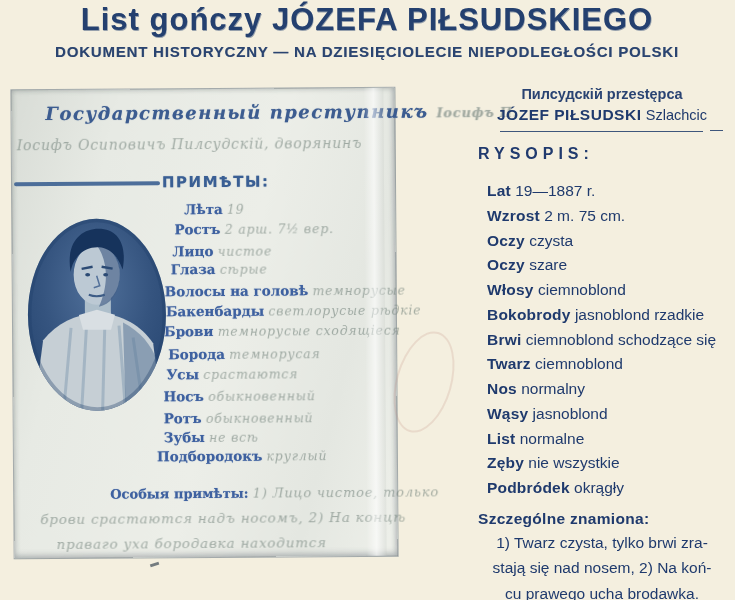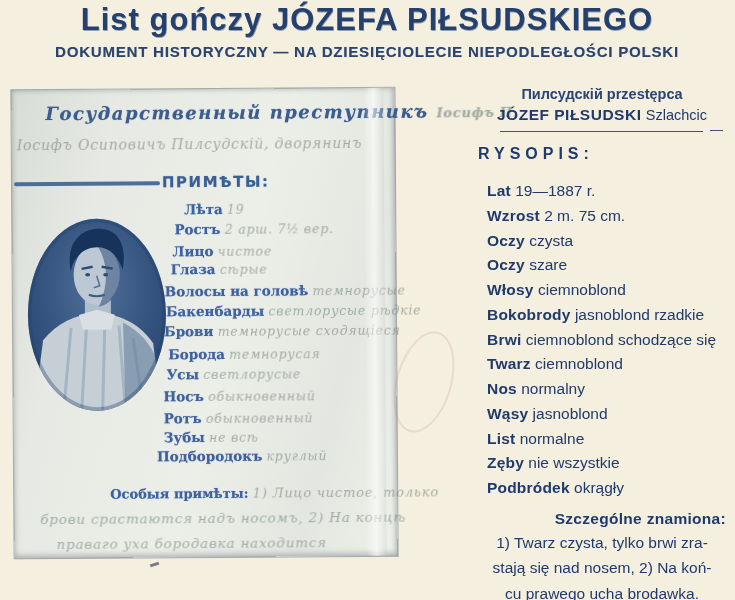--- a/index.html
+++ b/index.html
@@ -73,21 +73,21 @@
   .col .name{text-align:center;font-size:15.5px;margin-top:4px;white-space:nowrap;}
   .col .name b{letter-spacing:0.5px;}
   .col .name span{font-weight:normal;font-size:14.5px;}
   .rule-wrap{position:relative;height:3px;margin-top:7px;}
   .rule{position:absolute;left:22px;width:203px;border-top:1.6px solid #2a4571;opacity:0.9;}
   .rule-dash{position:absolute;left:232px;top:-1px;width:13px;border-top:1.6px solid #2a4571;opacity:0.9;}
   .rysopis{font-size:16px;font-weight:bold;letter-spacing:5px;margin-top:11px;color:#203a6e;}
   .attrs{margin-top:16px;padding-left:9px;}
   .attr{line-height:24.75px;font-size:15.5px;white-space:nowrap;}
   .attr b{letter-spacing:0.2px;}
-  .sp-title{text-align:right;font-size:15.5px;font-weight:bold;margin-top:9px;letter-spacing:0.3px;}
+  .sp-title{text-align:left;font-size:15.5px;font-weight:bold;margin-top:9px;letter-spacing:0.3px;}
   .sp-line{text-align:center;font-size:15.5px;line-height:25.5px;white-space:nowrap;}
   .sp-block{margin-top:2px;}
 </style>
 </head>
 <body>
 
 <div class="hdr">
   <div class="hdr-title">List gończy JÓZEFA PIŁSUDSKIEGO</div>
   <div class="hdr-sub">DOKUMENT HISTORYCZNY — NA DZIESIĘCIOLECIE NIEPODLEGŁOŚCI POLSKI</div>
 </div>
@@ -132,21 +132,21 @@
   </svg>
 
   <div class="drow" style="top:112px;left:172px;"><span class="dlbl">Лѣта</span> <span class="hw dval">19</span></div>
   <div class="drow" style="top:132px;left:162px;"><span class="dlbl">Ростъ</span> <span class="hw dval">2 арш. 7½ вер.</span></div>
   <div class="drow" style="top:154px;left:160px;"><span class="dlbl">Лицо</span> <span class="hw dval">чистое</span></div>
   <div class="drow" style="top:172px;left:158px;"><span class="dlbl">Глаза</span> <span class="hw dval">сѣрые</span></div>
   <div class="drow" style="top:194px;left:152px;"><span class="dlbl">Волосы на головѣ</span> <span class="hw dval">темнорусые</span></div>
   <div class="drow" style="top:214px;left:153px;"><span class="dlbl">Бакенбарды</span> <span class="hw dval">светлорусые рѣдкіе</span></div>
   <div class="drow" style="top:234px;left:151px;"><span class="dlbl">Брови</span> <span class="hw dval">темнорусые сходящіеся</span></div>
   <div class="drow" style="top:257px;left:155px;"><span class="dlbl">Борода</span> <span class="hw dval">темнорусая</span></div>
-  <div class="drow" style="top:277px;left:153px;"><span class="dlbl">Усы</span> <span class="hw dval">светлорусые</span></div>
+  <div class="drow" style="top:277px;left:153px;"><span class="dlbl">Усы</span> <span class="hw dval">срастаются</span></div>
   <div class="drow" style="top:299px;left:150px;"><span class="dlbl">Носъ</span> <span class="hw dval">обыкновенный</span></div>
   <div class="drow" style="top:321px;left:150px;"><span class="dlbl">Ротъ</span> <span class="hw dval">обыкновенный</span></div>
   <div class="drow" style="top:340px;left:150px;"><span class="dlbl">Зубы</span> <span class="hw dval">не всѣ</span></div>
   <div class="drow" style="top:359px;left:143px;"><span class="dlbl">Подбородокъ</span> <span class="hw dval">круглый</span></div>
 
   <div class="special-row" style="top:396px;left:96px;"><span class="dlbl" style="font-size:13px;">Особыя примѣты:</span> <span class="hw" style="font-size:13px;">1) Лицо чистое, только</span></div>
   <div class="special-row hw" style="top:421px;left:26px;font-size:13.5px;">брови срастаются надъ носомъ, 2) На концѣ</div>
   <div class="special-row hw" style="top:446px;left:42px;font-size:13.5px;">праваго уха бородавка находится</div>
 </div>
 

